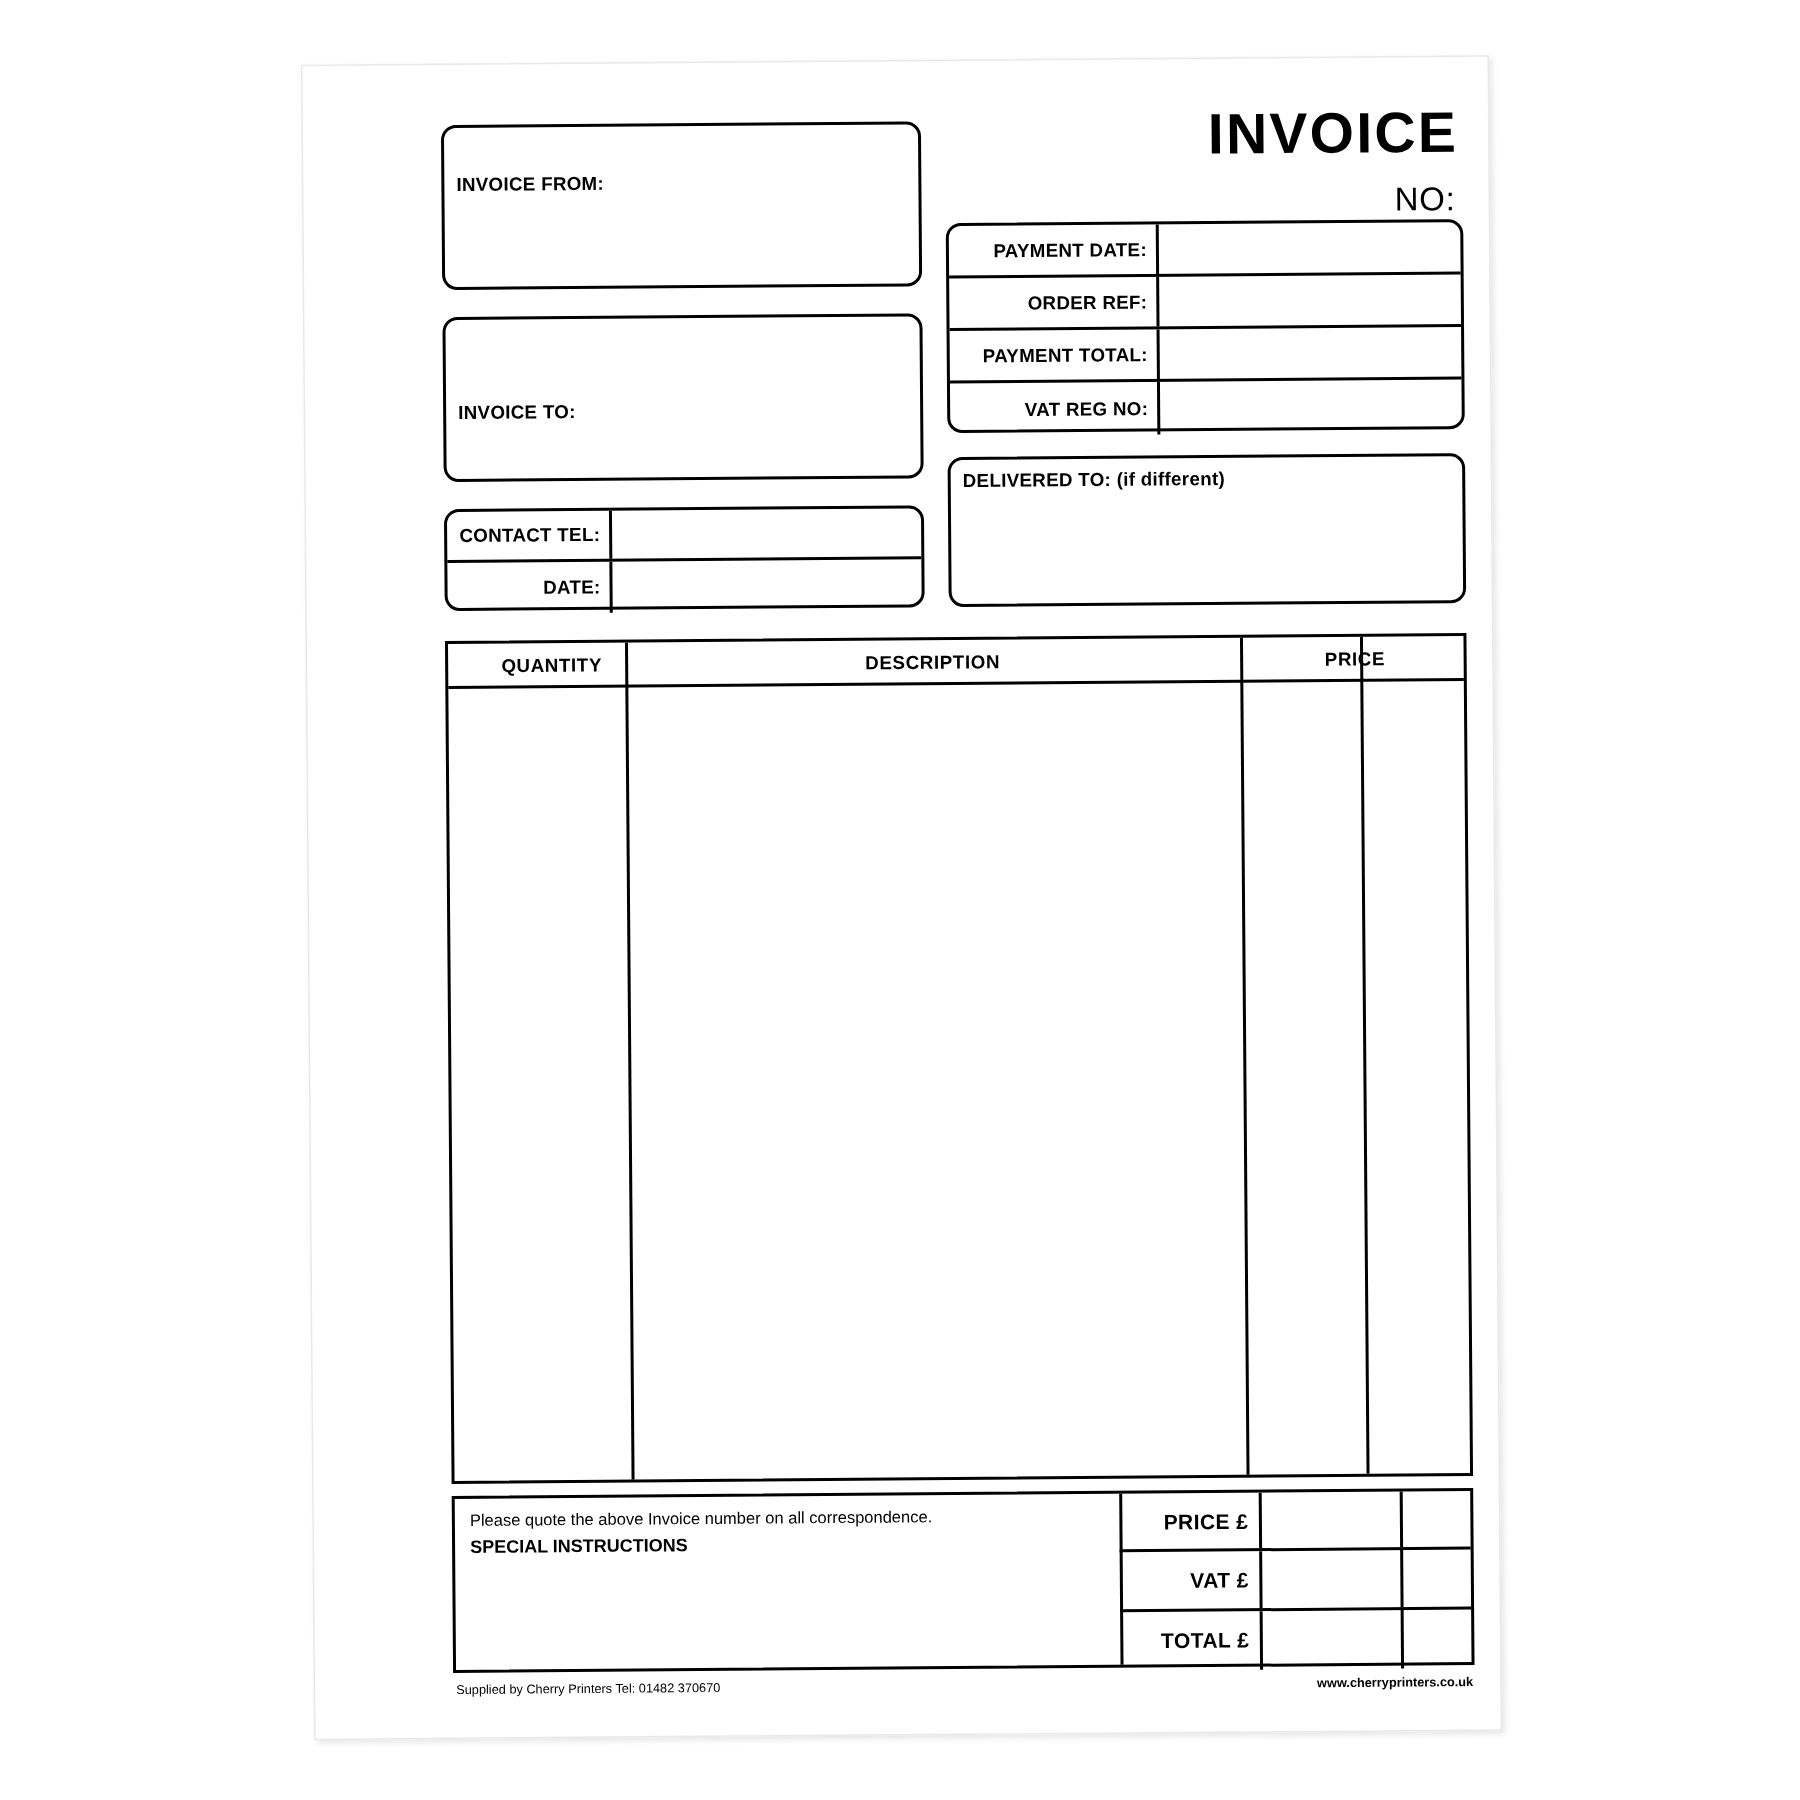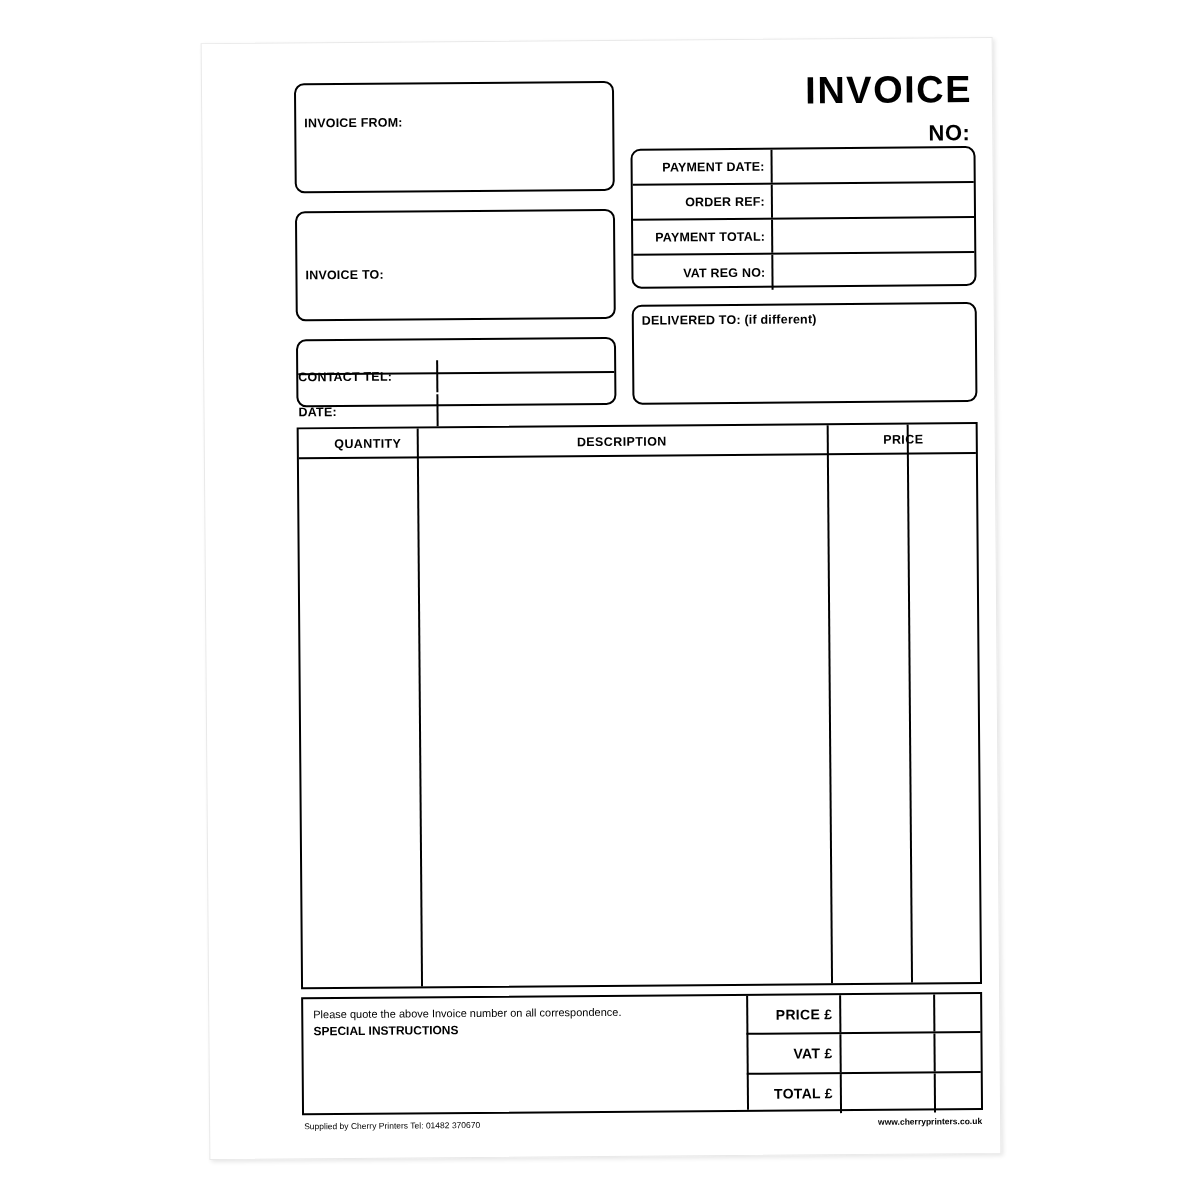--- a/index.html
+++ b/index.html
@@ -70,21 +70,21 @@
     letter-spacing: 1.5px;
     color: #000;
     text-align: right;
   }
 
   #invoice-no {
     position: absolute;
     right: 22px;
     top: 82px;
     font-size: 22px;
-    font-weight: bold;
+    font-weight: normal;
     letter-spacing: 0.5px;
     color: #000;
     text-align: right;
   }
 
   
   #invoice-from {
     left: 92px;
     top: 40px;
     width: 320px;
@@ -124,29 +124,28 @@
     width: 100%;
     height: 34px;
     box-sizing: border-box;
   }
   .contact-row.first { top: 0; border-bottom: 2px solid #000; }
   .contact-row.second { top: 34px; }
   .contact-label {
     position: absolute;
     left: 0;
     top: 0;
-    width: 140px;
+    width: 110px;
     height: 100%;
     box-sizing: border-box;
     border-right: 2px solid #000;
     display: flex;
     align-items: center;
-    justify-content: flex-start;
+    justify-content: flex-end;
     padding-right: 6px;
-    margin-top: 20px;
   }
   .contact-value {
     position: absolute;
     left: 116px;
     top: 0;
     right: 0;
     height: 100%;
   }
 
   

